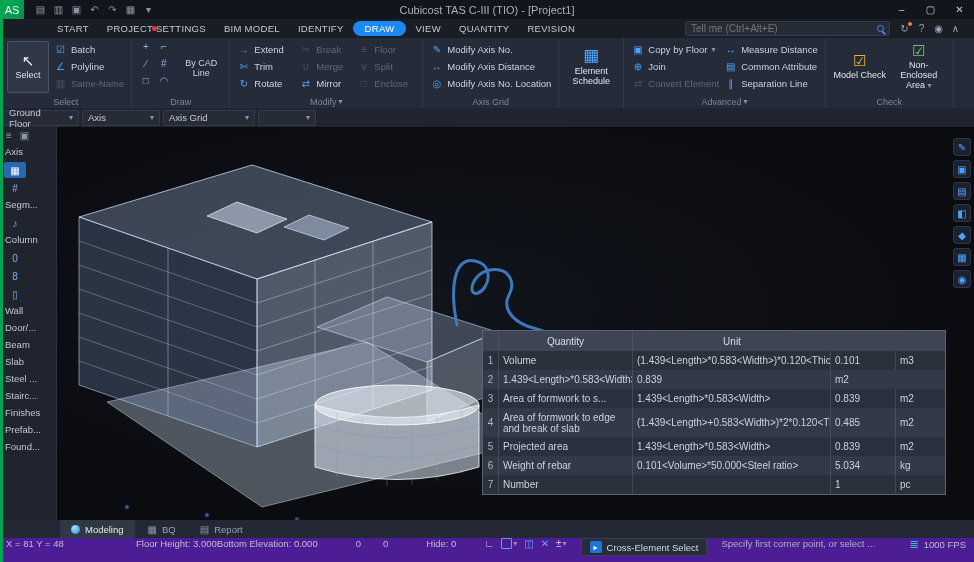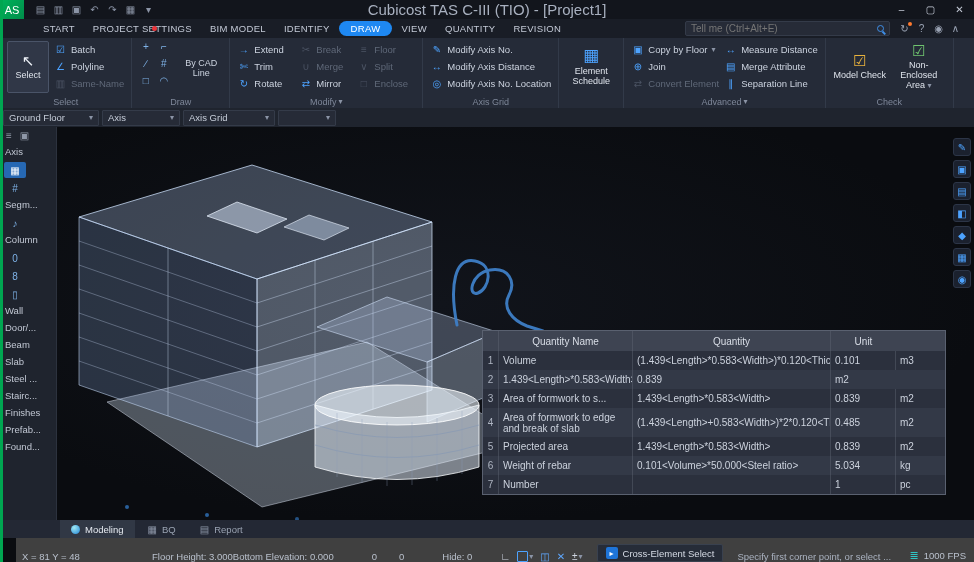--- a/index.html
+++ b/index.html
@@ -9,26 +9,26 @@
     background:#0a0c10; font-family:"Liberation Sans",sans-serif; color:#cfd5e0;
     font-size:10px; user-select:none;
   }
   .green-strip{position:absolute;left:0;top:0;bottom:0;width:3px;background:#00a651;z-index:60}
 
   
   .titlebar{position:absolute;left:0;top:0;right:0;height:19px;background:#12151c;display:flex;align-items:center;z-index:40}
   .logo{width:24px;height:19px;background:linear-gradient(135deg,#00b25a,#008d4a);color:#fff;font-weight:normal;font-size:11px;display:flex;align-items:center;justify-content:center}
   .qat{display:flex;gap:1px;margin-left:8px}
   .gi{width:17px;height:17px;display:flex;align-items:center;justify-content:center;color:#8b94a6;font-size:10px}
-  .title{position:absolute;left:50%;transform:translateX(-50%);font-size:15px;color:#a8b0bf;white-space:nowrap}
+  .title{position:absolute;left:50%;transform:translateX(-50%);font-size:11px;color:#a8b0bf;white-space:nowrap}
   .winbtns{margin-left:auto;display:flex}
   .winbtn{width:29px;height:19px;display:flex;align-items:center;justify-content:center;color:#c2c8d4;font-size:10px}
 
   
-  .tabrow{position:absolute;top:19px;left:0;right:0;height:19px;background:#191d26;display:flex;align-items:center;padding-left:34px;z-index:40}
+  .tabrow{position:absolute;top:19px;left:0;right:0;height:19px;background:#191d26;display:flex;align-items:center;padding-left:48px;z-index:40}
   .tab{font-size:9.5px;color:#c3c9d6;padding:2px 9px;letter-spacing:.3px;white-space:nowrap}
   .tab.active{background:#1e88f2;color:#fff;border-radius:9px;padding:2px 12px}
   .reddot{position:absolute;width:5px;height:5px;border-radius:50%;background:#e8343a;left:152px;top:7px}
   .tellme{margin-left:auto;display:flex;align-items:center;background:#262b37;border:1px solid #343b49;border-radius:2px;height:15px;width:205px;padding:0 5px;margin-right:6px}
   .tellme input{background:transparent;border:none;outline:none;color:#96a0b2;font-size:10px;width:100%;font-family:inherit}
   .mag{position:relative;width:7px;height:7px;border:1.5px solid #3f8fe8;border-radius:50%;flex:none;margin-left:4px}
   .mag::after{content:"";position:absolute;width:4px;height:1.5px;background:#3f8fe8;transform:rotate(45deg);right:-3px;bottom:-2px}
   .topicons{display:flex;align-items:center;margin-right:10px}
   .topicons .gi{color:#9aa3b4}
   .syncwrap{position:relative}
@@ -56,21 +56,21 @@
   .es-ic{font-size:17px;color:#4da3ff}
   .chk-big{width:54px;height:52px}
   .chk-ic{font-size:15px}
   .chk-ic.c1{color:#e8b23d}
   .chk-ic.c2{color:#6fc46f}
 
   
   .selrow{position:absolute;top:108px;left:0;right:0;height:19px;background:#1f242e;display:flex;align-items:center;gap:3px;padding-left:3px;z-index:30}
   .sel{display:flex;align-items:center;justify-content:space-between;background:#262b37;border:1px solid #343b49;font-size:9.5px;color:#c6cdd9;padding:0 5px;height:16px;border-radius:1px}
   .sel .caret{margin-left:6px}
-  .w1{width:96px}.w2{width:78px}.w3{width:92px}.w4{width:58px}
+  .w1{width:76px}.w2{width:78px}.w3{width:92px}.w4{width:58px}
 
   
   .sidebar{position:absolute;top:127px;left:0;width:57px;bottom:42px;background:#1f242e;border-right:1px solid #2c323e;display:flex;flex-direction:column;padding-top:2px;z-index:20}
   .side-icons{display:flex;gap:8px;padding:1px 6px 3px;color:#8f98a8}
   .side-label{font-size:9.5px;color:#c2c8d4;padding:2px 5px;height:17px;white-space:nowrap;overflow:hidden}
   .side-icon-row{padding:0 4px;height:18px;display:flex;align-items:center}
   .side-icon{width:22px;height:16px;display:flex;align-items:center;justify-content:center;color:#7fb3e8;font-size:10px;border-radius:2px}
   .side-icon.active{background:#2668b3;color:#fff}
 
   
@@ -95,21 +95,21 @@
   .qc.wrap{white-space:normal}
 
   
   .btabs{position:absolute;left:0;right:0;bottom:24px;height:18px;background:#232834;display:flex;align-items:center;padding-left:60px;gap:2px;z-index:30}
   .btab{display:flex;align-items:center;gap:5px;font-size:9.5px;color:#9aa3b2;padding:0 11px;height:18px}
   .btab.active{background:#313845;color:#e6eaf1}
   .sphere{width:9px;height:9px;border-radius:50%;background:radial-gradient(circle at 35% 30%,#9fe8f2,#2286d8)}
   .btab .gi{width:auto;height:auto;color:#8b94a6;font-size:10px}
 
   
-  .statusbar{position:absolute;left:16px;right:0;bottom:0;height:24px;background:#404040;display:flex;align-items:flex-end;font-size:9.5px;color:#b9c0cc;z-index:30}
+  .statusbar{position:absolute;left:0;right:0;bottom:0;height:24px;background:#4c1d95;display:flex;align-items:flex-start;font-size:9.5px;color:#b9c0cc;z-index:30}
   .st{white-space:nowrap}
   .st-icons{display:flex;align-items:center;gap:7px;margin-left:28px}
   .st-ic{color:#5fa8ff;font-size:10px;display:flex;align-items:center;gap:1px}
   .st-ic .plain{color:#cfd5e0}
   .boxic{width:11px;height:11px;border:1px solid #4da3ff;border-radius:1px;display:inline-block}
   .ces{display:flex;align-items:center;gap:5px;background:#262c38;border:1px solid #39414f;height:18px;padding:0 8px;border-radius:2px;color:#d6dbe5;margin-left:14px;white-space:nowrap}
   .ces-ic{width:12px;height:12px;background:#1e74d8;border-radius:2px;color:#fff;display:flex;align-items:center;justify-content:center;font-size:8px;flex:none}
   .hint{margin-left:14px;color:#aab2c0;white-space:nowrap}
   .fps{margin-left:auto;margin-right:8px;display:flex;align-items:center;gap:5px;white-space:nowrap}
   .fps-ic{color:#2fc4c4;font-size:11px}
@@ -301,21 +301,21 @@
               <span>Convert Element</span>
             </div>
         </div>
         <div class="vcol">
           <div class="smallitem">
               <span class="ic">↔</span>
               <span>Measure Distance</span>
             </div>
           <div class="smallitem">
               <span class="ic">▤</span>
-              <span>Merge Attribute</span>
+              <span>Common Attribute</span>
             </div>
           <div class="smallitem">
               <span class="ic">∥</span>
               <span>Separation Line</span>
             </div>
         </div>
       </div>
       <div class="rgroup-label">
         <span>Advanced</span>
           <span class="caret">▾</span>
@@ -460,21 +460,20 @@
     <span class="rb-icon">▤</span>
     <span class="rb-icon">◧</span>
     <span class="rb-icon">◆</span>
     <span class="rb-icon">▦</span>
     <span class="rb-icon">◉</span>
   </div>
 
   <div class="qtable">
     <div class="qrow head">
       <div class="qc num"></div>
-      <div class="qc center">Quantity Name</div>
       <div class="qc center">Quantity</div>
       <div class="qc center">Unit</div>
     </div>
     <div class="qrow">
       <div class="qc num">1</div>
       <div class="qc">Volume</div>
       <div class="qc">(1.439&lt;Length&gt;*0.583&lt;Width&gt;)*0.120&lt;Thickness&gt;</div>
       <div class="qc">0.101</div>
       <div class="qc">m3</div>
     </div>

